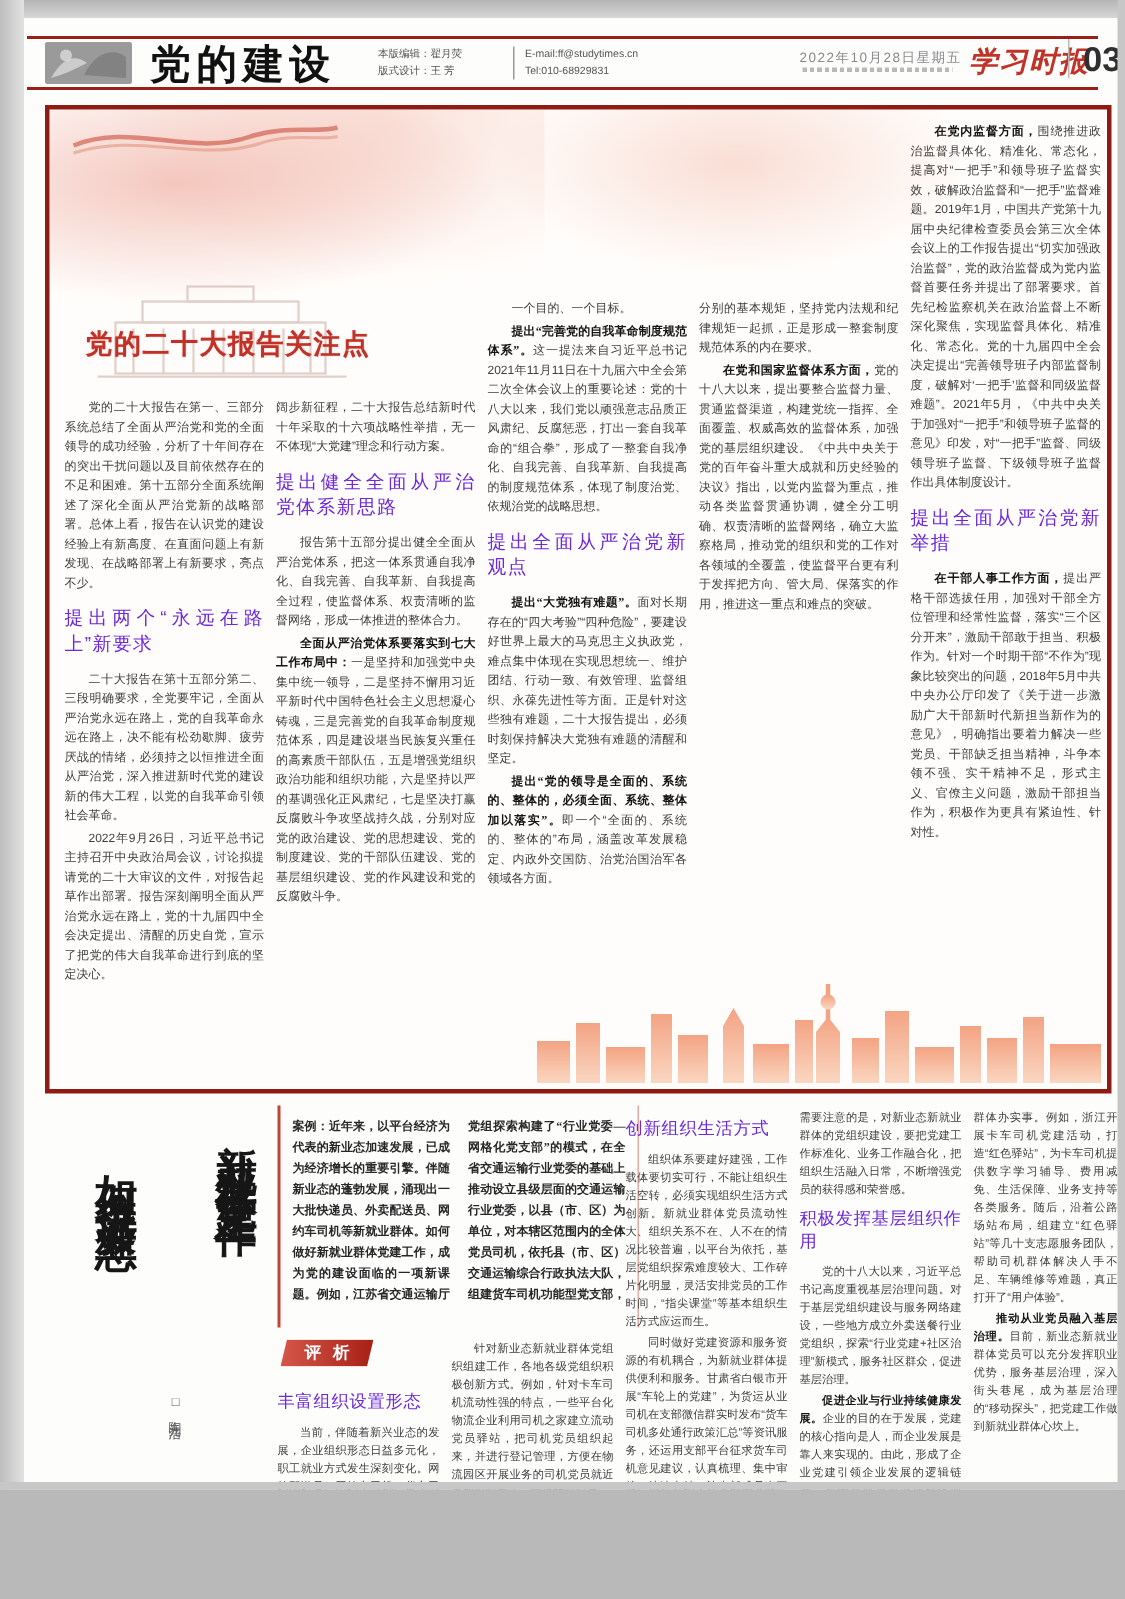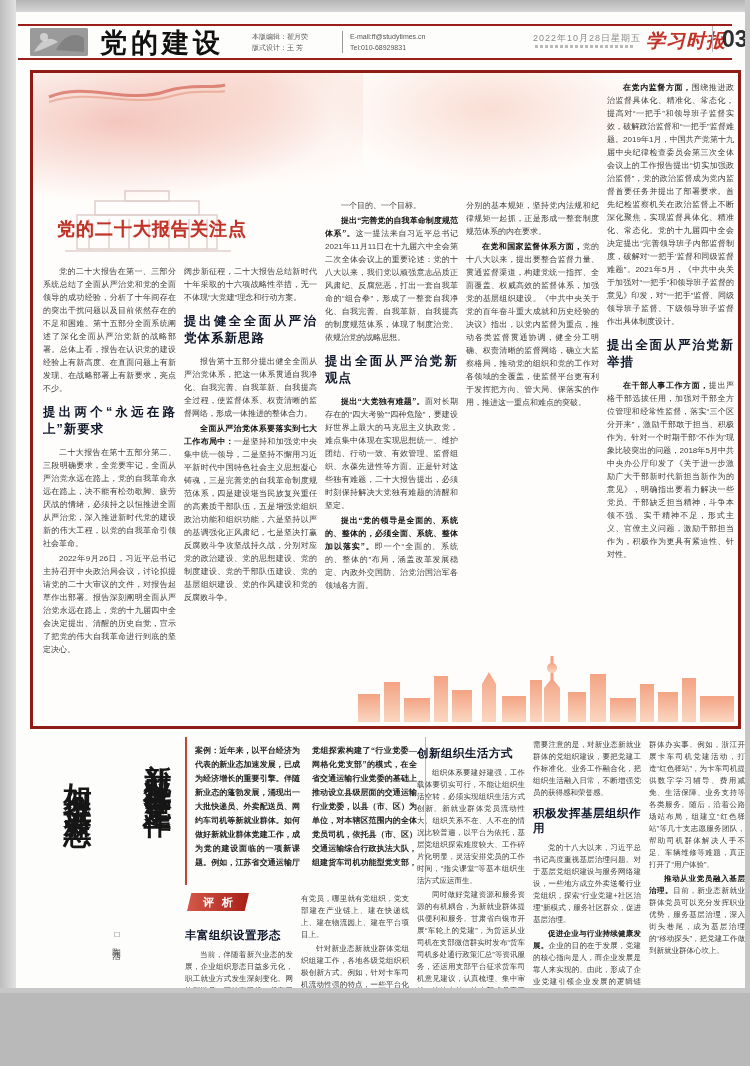--- a/index.html
+++ b/index.html
@@ -53,21 +53,21 @@
 
   .mcol{position:absolute;overflow:hidden;text-align:justify;font-size:8px;line-height:13px;color:#3c3c3c;}
   .mcol-1{left:10px;top:192px;width:133px;height:450px;}
   .mcol-2{left:151px;top:192px;width:133px;height:450px;}
   .mcol-3{left:292px;top:126px;width:133px;height:516px;}
   .mcol-4{left:433px;top:126px;width:133px;height:516px;}
   .mcol-5{left:574px;top:8px;width:127px;height:612px;}
   .para{text-indent:2em;margin:0 0 2px 0;}
   .para.ni{text-indent:0;}
   .lead{font-weight:bold;color:#141414;font-family:"Liberation Serif",serif;}
-  .col-h{font-size:12.5px;font-weight:bold;color:#0f172a;line-height:17px;margin:9px 0 8px 0;
+  .col-h{font-size:12.5px;font-weight:normal;color:#6d28d9;line-height:17px;margin:9px 0 8px 0;
         text-indent:0;letter-spacing:1px;font-family:"Liberation Sans",sans-serif;}
   .skyline-main{position:absolute;right:2px;bottom:4px;z-index:1;opacity:.8;}
 
   
   .bottom{position:absolute;left:0;top:735px;width:750px;height:325px;}
   .v-title{position:absolute;left:55px;top:6px;width:124px;height:318px;}
   .v-line{position:absolute;writing-mode:vertical-rl;font-weight:bold;color:#161616;
         font-size:28px;letter-spacing:6px;line-height:40px;}
   .v-line-right{right:2px;top:0;}
   .v-line-left{left:2px;top:20px;}
@@ -229,21 +229,20 @@
       <span class="case-label">案例：</span><span>近年来，以平台经济为代表的新业态加速发展，已成为经济增长的重要引擎。伴随新业态的蓬勃发展，涌现出一大批快递员、外卖配送员、网约车司机等新就业群体。如何做好新就业群体党建工作，成为党的建设面临的一项新课题。例如，江苏省交通运输厅党组探索构建了“行业党委—网格化党支部”的模式，在全省交通运输行业党委的基础上推动设立县级层面的交通运输行业党委，以县（市、区）为单位，对本辖区范围内的全体党员司机，依托县（市、区）交通运输综合行政执法大队，组建货车司机功能型党支部，对县（市、区）范围内的网络货运企业、由县（市、区）交通运输行业党委派员指导成立网络货运功能型党支部，同时成立“云上党支部”。</span>
     </div>
 
     <div class="review-badge">评析</div>
 
     <div class="bcol bcol-a">
         <div class="col-h">丰富组织设置形态</div>
         <div class="para">当前，伴随着新兴业态的发展，企业组织形态日益多元化，职工就业方式发生深刻变化。网约配送员、网约车司机、货车司机等新就业群体规模持续扩大，存在就业方式灵活、流动性强、分散性高等特点。面对组织形式、人员结构的变化，必须以平台为依托、适应需求创新组织设置形式，宜建则建、宜联则联，条件成熟的及时建。</div>
       </div>
     <div class="bcol bcol-b">
-        <div class="para ni">有党员，哪里就有党组织，党支部建在产业链上、建在快递线上、建在物流园上、建在平台项目上。</div>
         <div class="para">针对新业态新就业群体党组织组建工作，各地各级党组织积极创新方式。例如，针对卡车司机流动性强的特点，一些平台化物流企业利用司机之家建立流动党员驿站，把司机党员组织起来，并进行登记管理，方便在物流园区开展业务的司机党员就近参加组织生活，增强数字归属。</div>
       </div>
     <div class="bcol bcol-c">
         <div class="col-h">创新组织生活方式</div>
         <div class="para">组织体系要建好建强，工作载体要切实可行，不能让组织生活空转，必须实现组织生活方式创新。新就业群体党员流动性大、组织关系不在、人不在的情况比较普遍，以平台为依托，基层党组织探索难度较大、工作碎片化明显，灵活安排党员的工作时间，“指尖课堂”等基本组织生活方式应运而生。</div>
         <div class="para">同时做好党建资源和服务资源的有机耦合，为新就业群体提供便利和服务。甘肃省白银市开展“车轮上的党建”，为货运从业司机在支部微信群实时发布“货车司机多处通行政策汇总”等资讯服务，还运用支部平台征求货车司机意见建议，认真梳理、集中审核、快速办结，让支部成员真正享受到党支部规范化的服务。</div>
       </div>
     <div class="bcol bcol-d">
         <div class="para ni">需要注意的是，对新业态新就业群体的党组织建设，要把党建工作标准化、业务工作融合化，把组织生活融入日常，不断增强党员的获得感和荣誉感。</div>
         <div class="col-h">积极发挥基层组织作用</div>

